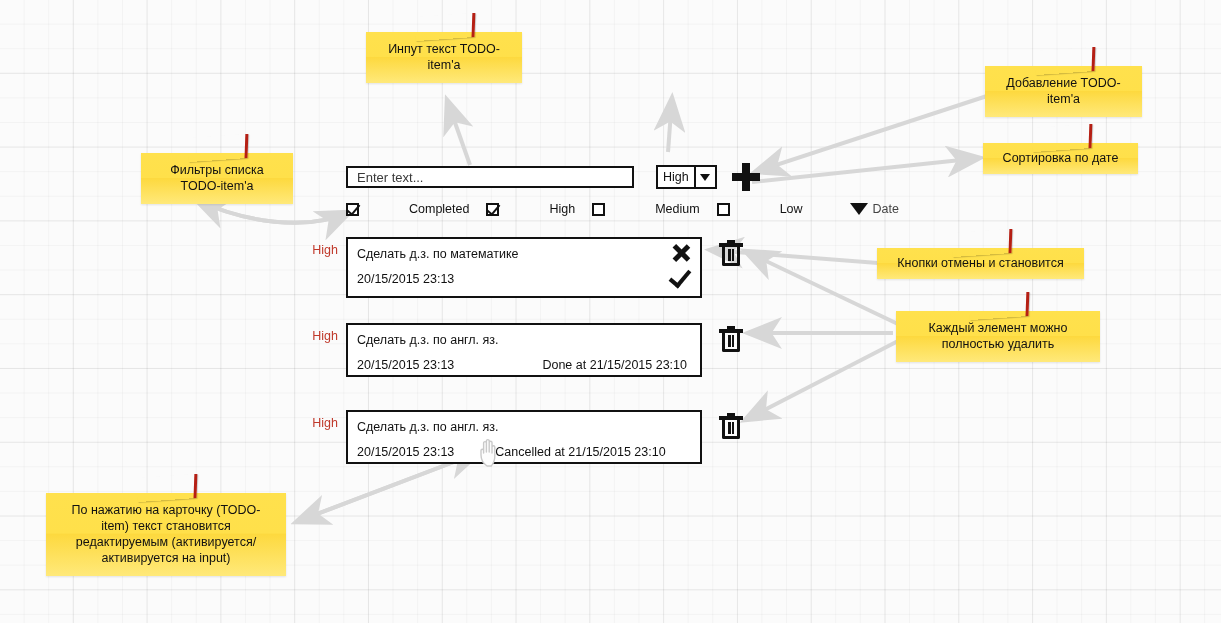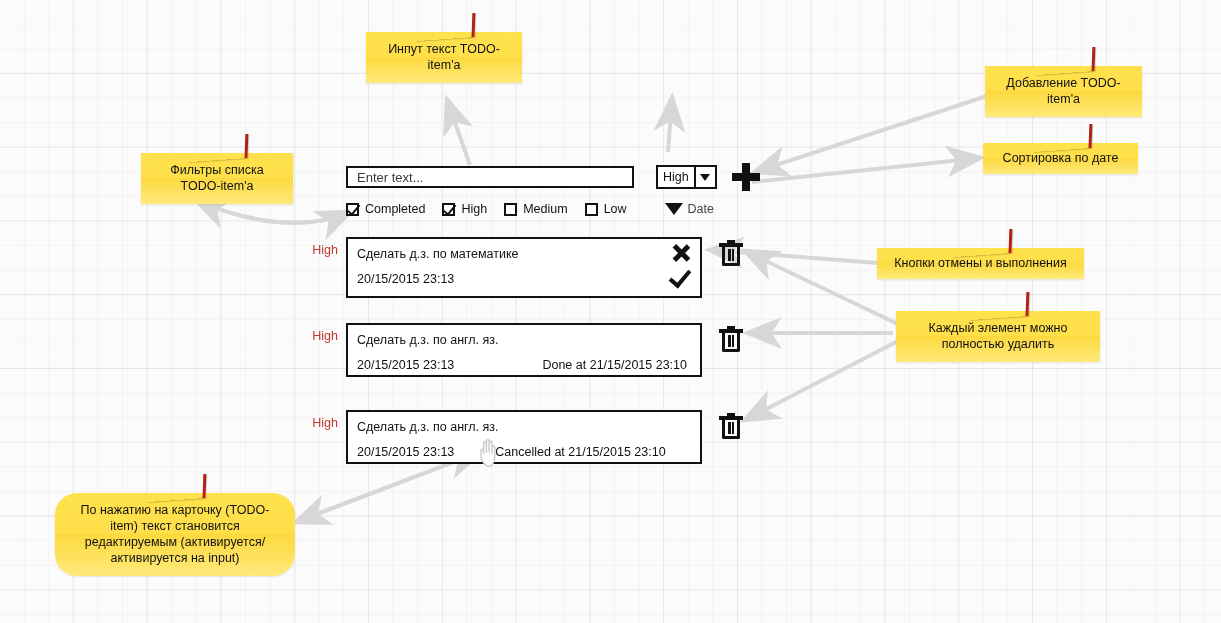--- a/index.html
+++ b/index.html
@@ -114,41 +114,42 @@
   .row-filters{
     position:absolute;
     left:346px; top:202px;
     display:flex;align-items:center;
   }
   .cb{
     display:flex;align-items:center;
     margin-right:17px;
     font-size:12.5px;color:#111;
     cursor:pointer;
+    gap:44px;
   }
   .cb .box{
     width:13px;height:13px;
     border:2px solid #111;
     background:#fff;
     margin-right:6px;
     position:relative;
     box-sizing:border-box;
   }
   .cb.on .box:after{
     content:"";
     position:absolute;
     left:2px; top:-3px;
     width:5px;height:11px;
     border:solid #111;
     border-width:0 2.2px 2.2px 0;
     transform:rotate(40deg);
   }
   .sort{
     display:flex;align-items:center;
-    margin-left:21px;
+    margin-left:30px;
     font-size:12.5px;color:#444;
     cursor:pointer;
   }
   .sort .caret{
     width:0;height:0;
     border-left:9px solid transparent;
     border-right:9px solid transparent;
     border-top:12px solid #111;
     margin-right:5px;
   }
@@ -298,30 +299,30 @@
   </div>
 
   <div class="note" style="left:141px;top:153px;width:152px;">
     <span class="pin"></span>
     <span class="note-text">Фильтры списка</span>
     <span class="note-text">TODO-item'a</span>
   </div>
 
   <div class="note" style="left:877px;top:248px;width:207px;padding-top:7px;padding-bottom:8px;">
     <span class="pin"></span>
-    <span class="note-text">Кнопки отмены и выполнения</span>
+    <span class="note-text">Кнопки отмены и становится</span>
   </div>
 
   <div class="note" style="left:896px;top:311px;width:204px;">
     <span class="pin"></span>
     <span class="note-text">Каждый элемент можно</span>
     <span class="note-text">полностью удалить</span>
   </div>
 
-  <div class="note" style="left:55px;top:493px;width:240px;border-radius:22px;">
+  <div class="note" style="left:46px;top:493px;width:240px;">
     <span class="pin"></span>
     <span class="note-text">По нажатию на карточку (TODO-</span>
     <span class="note-text">item) текст становится</span>
     <span class="note-text">редактируемым (активируется/</span>
     <span class="note-text">активируется на input)</span>
   </div>
 
   <div class="row-input">
     <input class="text-input" type="text" placeholder="Enter text..." style="">
     <div class="select-wrap">

